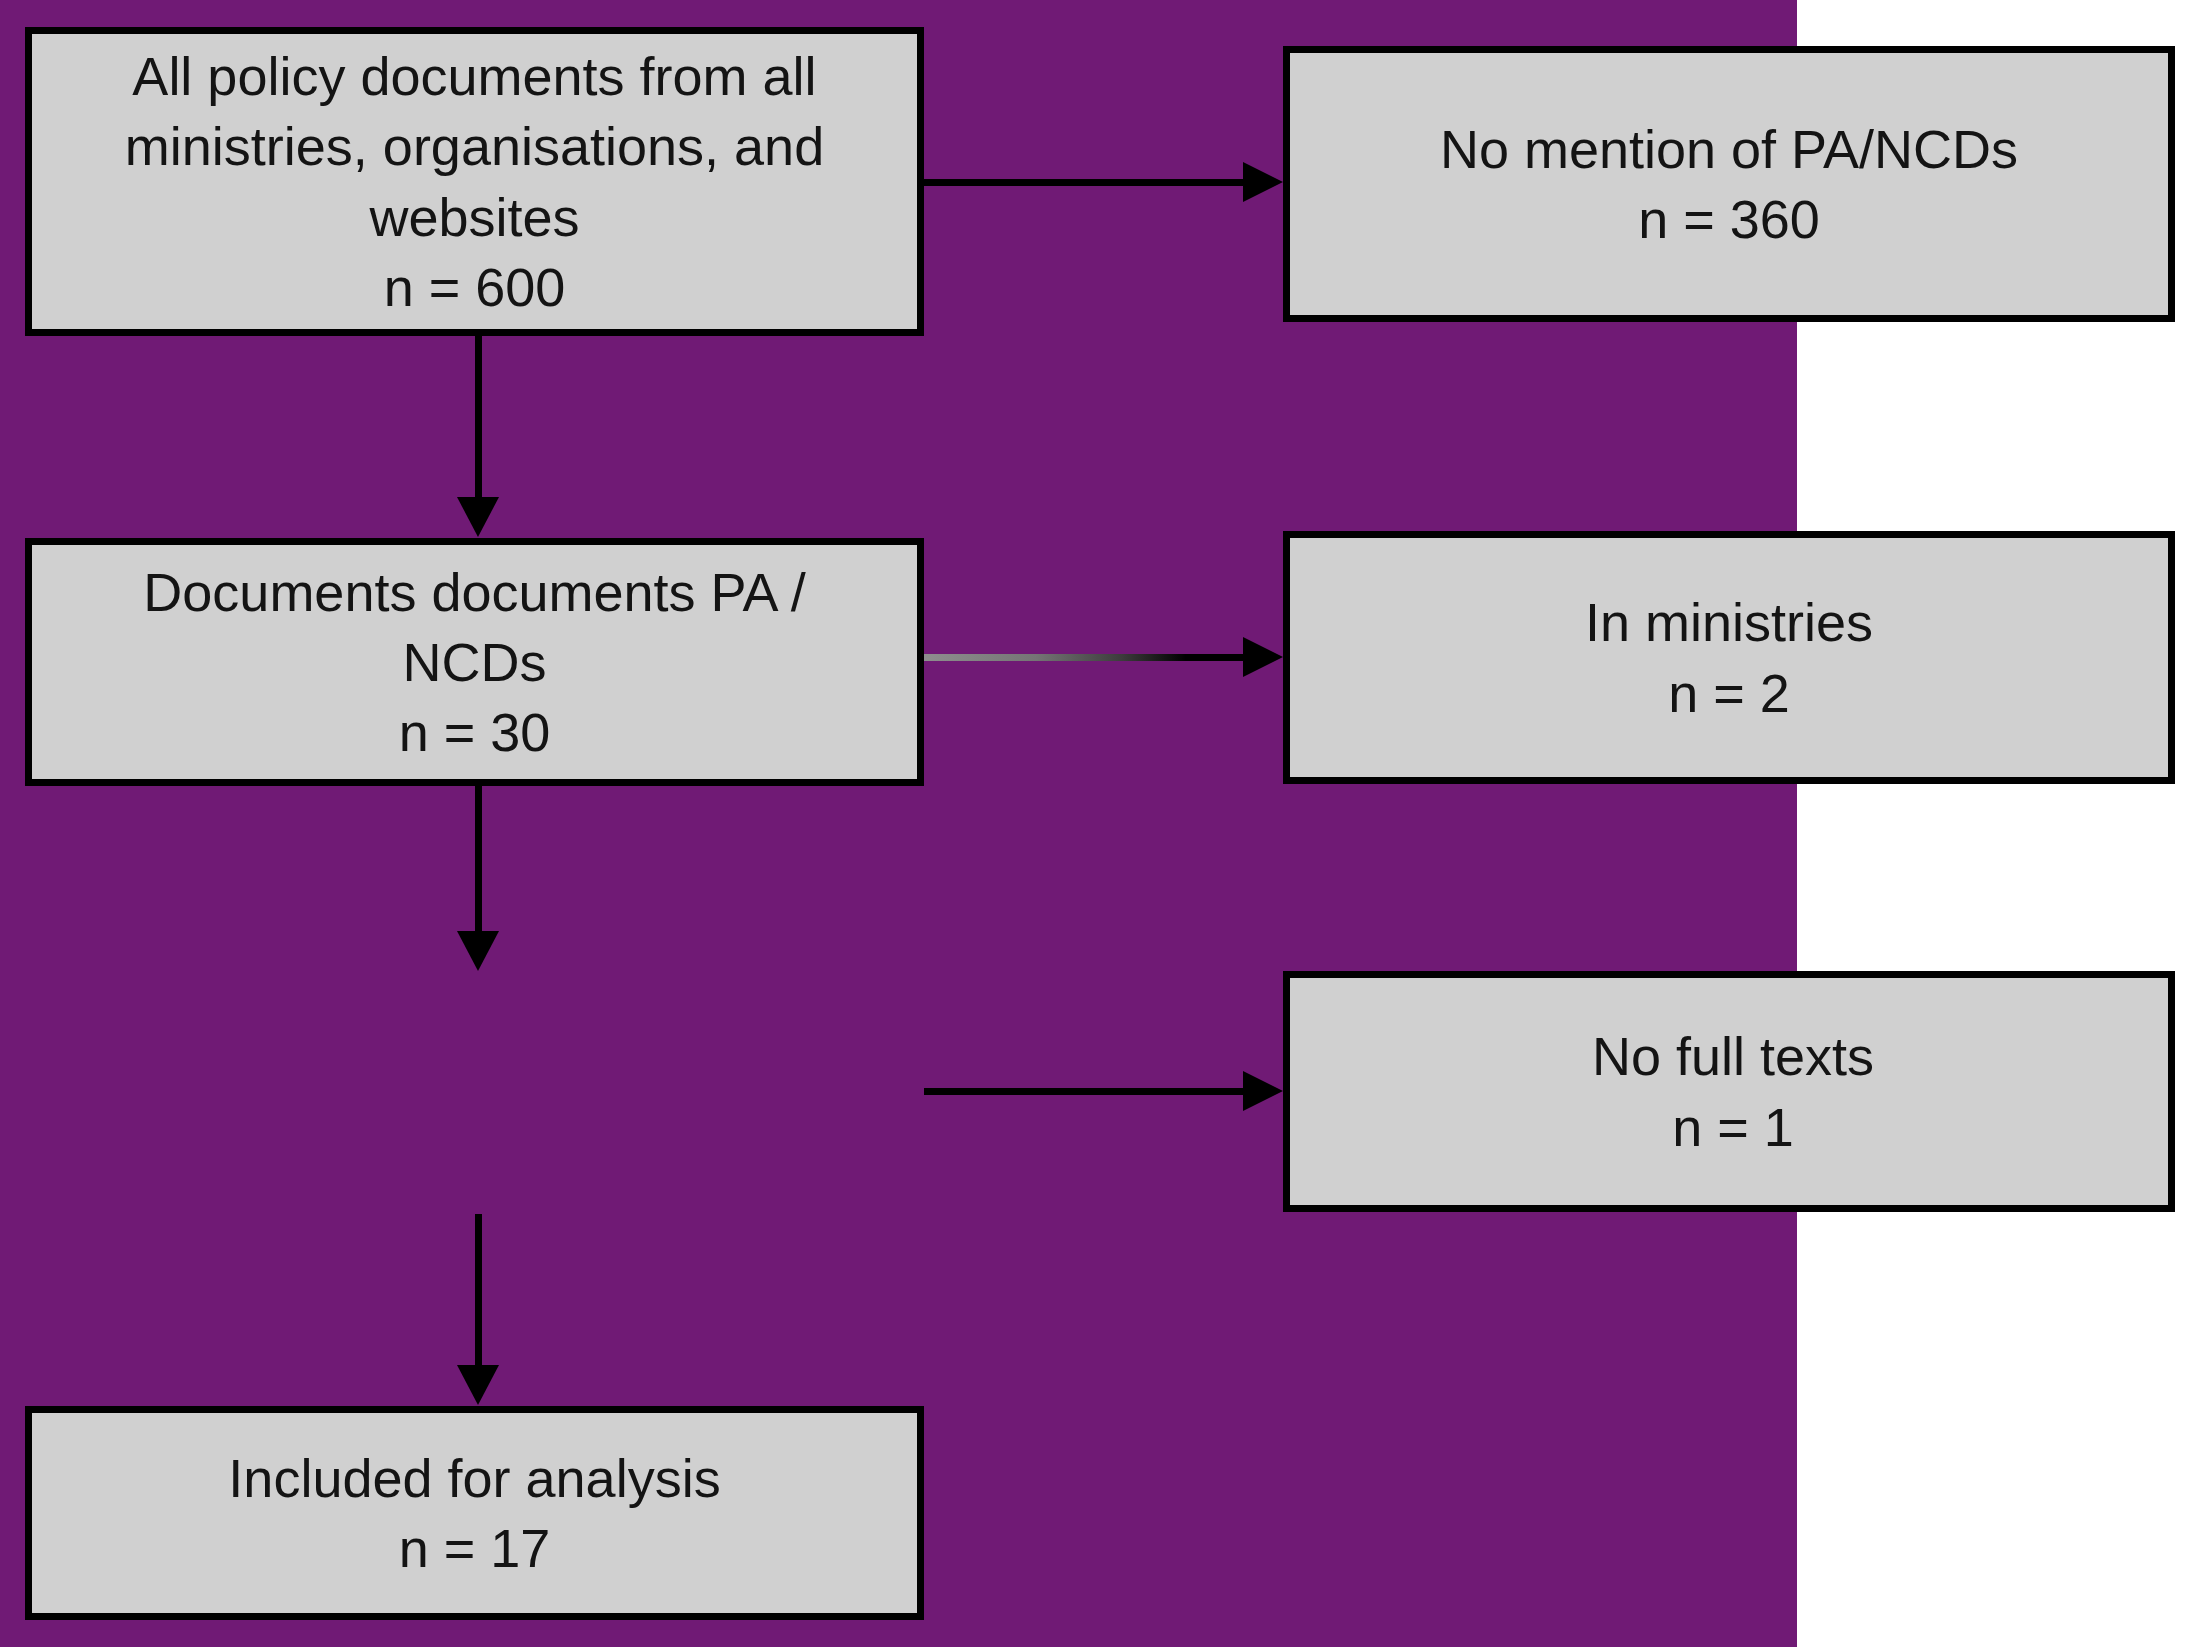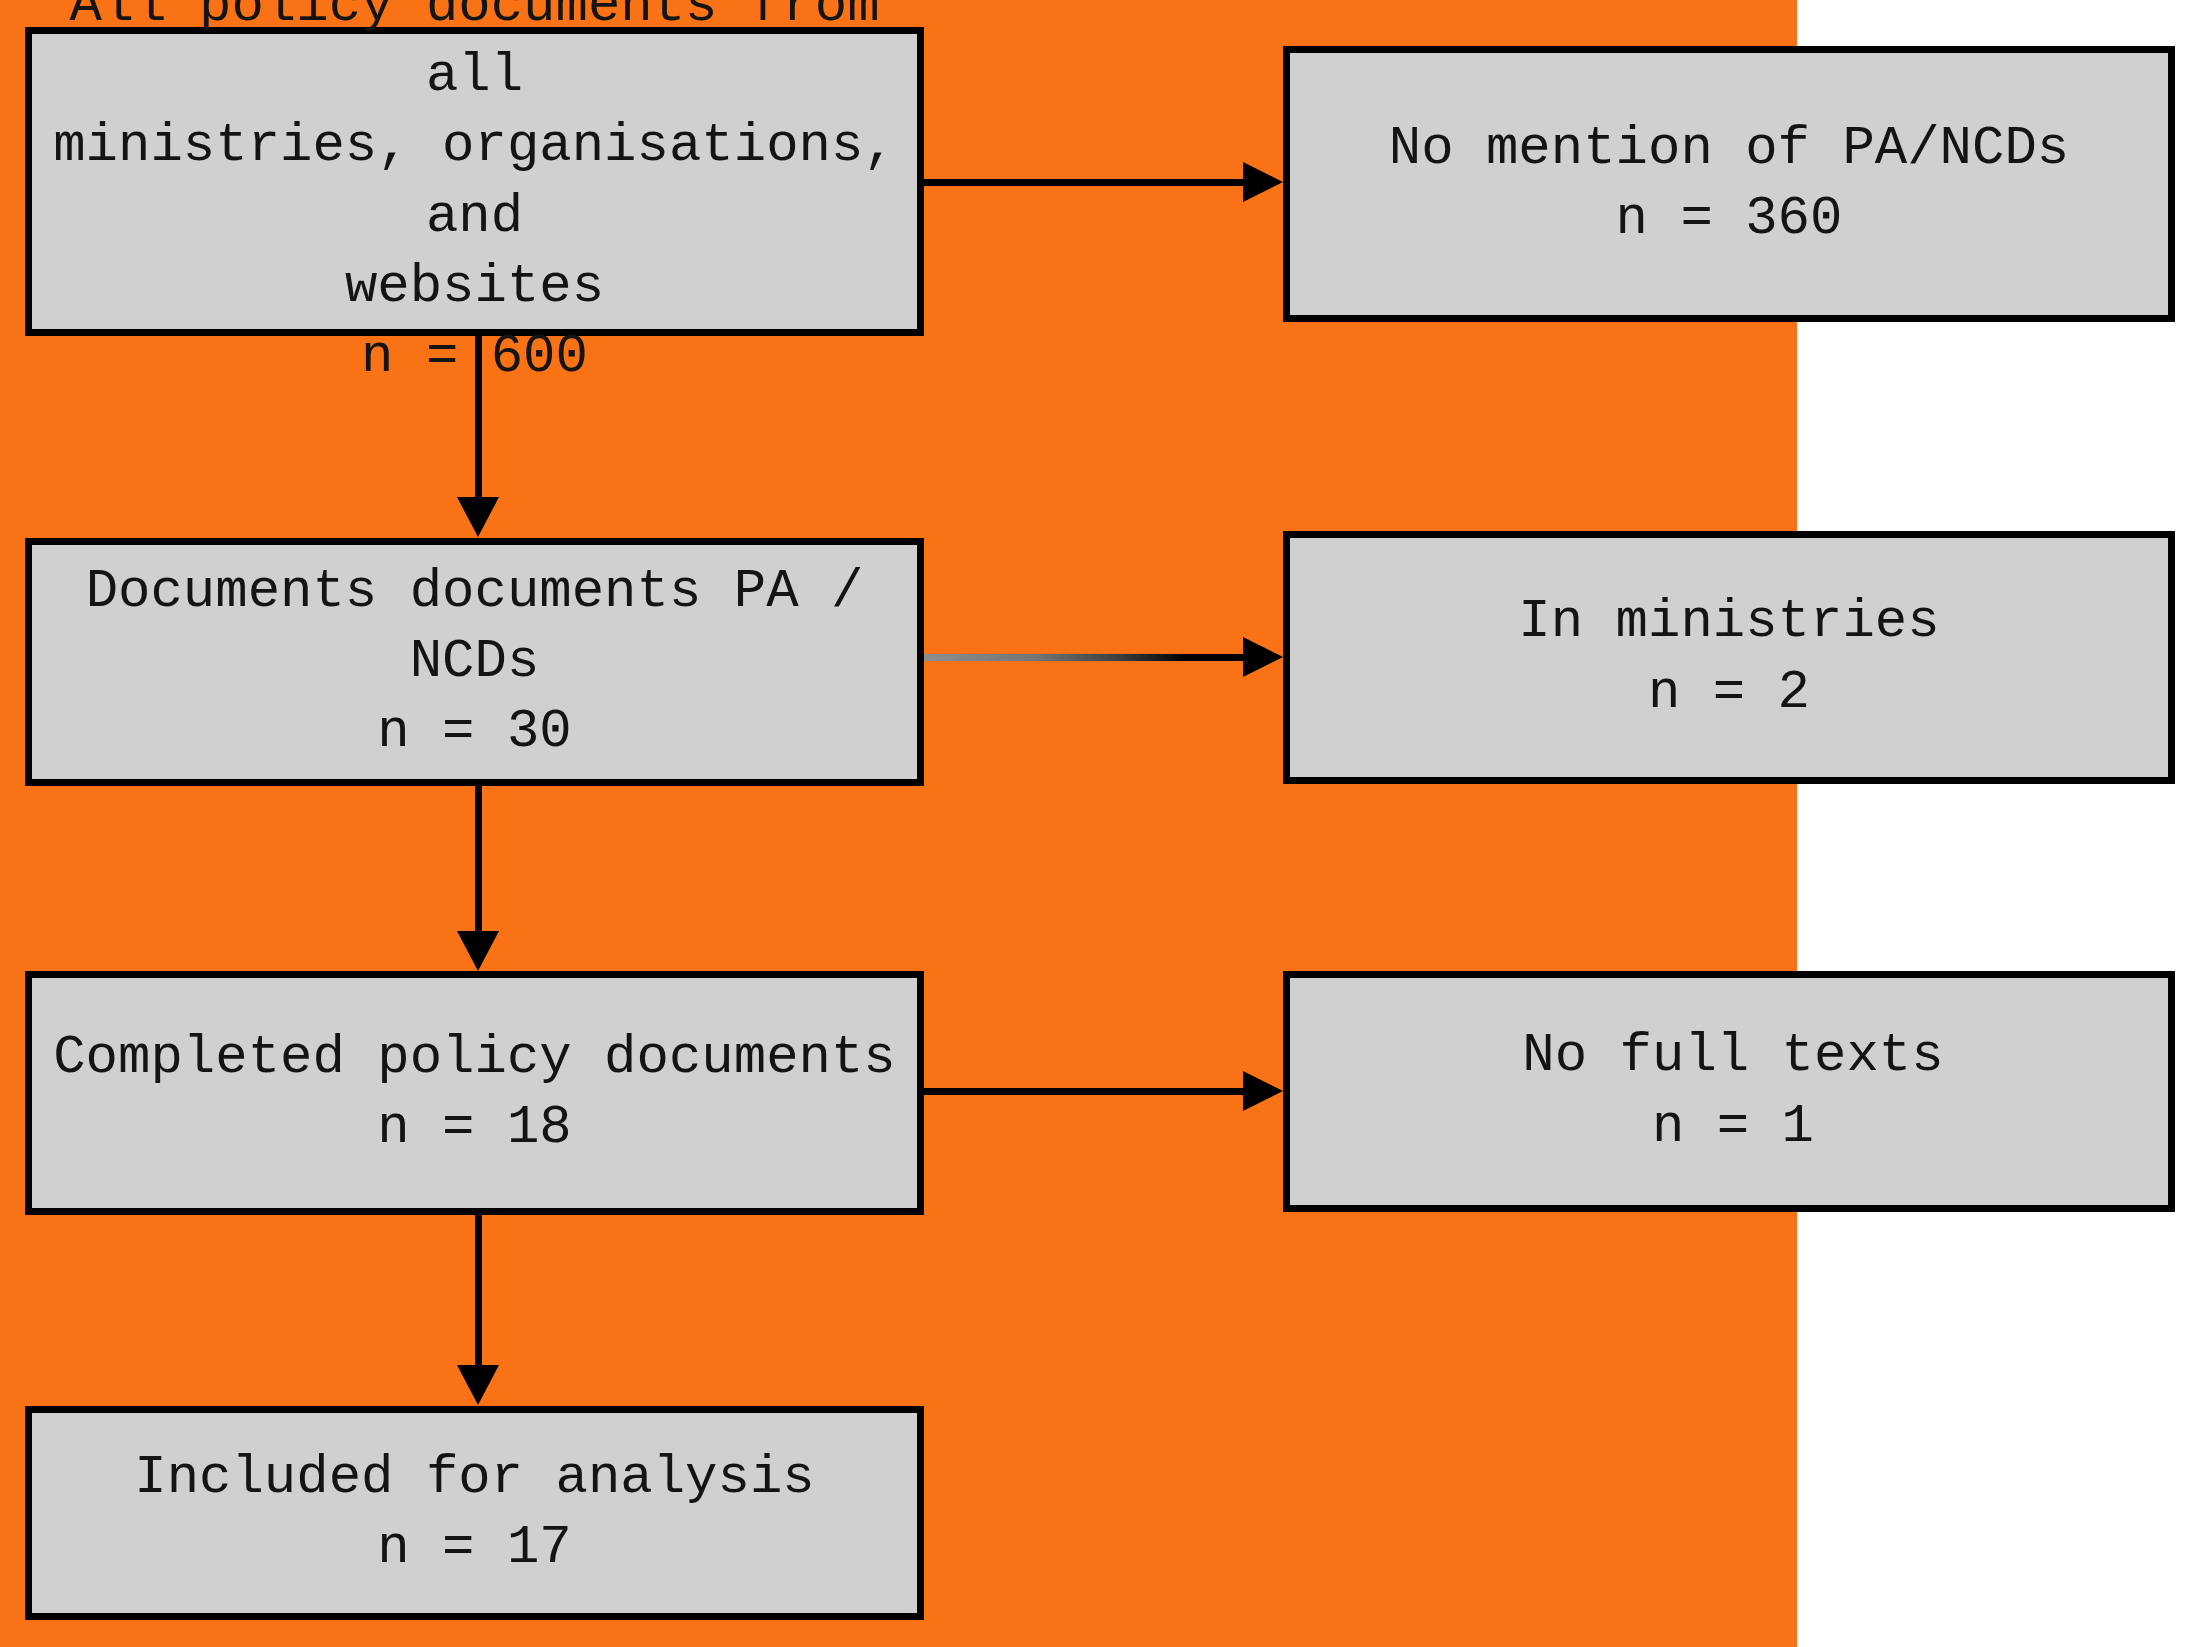--- a/index.html
+++ b/index.html
@@ -1,21 +1,21 @@
 <!DOCTYPE html>
 <html style="font-size:13.4px"><head>
 <meta charset="utf-8">
 <style>
   html,body{margin:0;padding:0;background:#ffffff;}
   .canvas{
     position:relative;
     width:1797px;
     height:1647px;
-    background:#f97316;
-    font-family:Liberation Mono, monospace;
+    background:#701a75;
+    font-family:Liberation Sans, sans-serif;
     color:#141414;
   }
   .box{
     position:absolute;
     box-sizing:border-box;
     background:#d0d0d0;
     border:7.6px solid #000000;
     display:flex;
     flex-direction:column;
     align-items:center;
@@ -74,24 +74,20 @@
 websites</div>
     <div class="count">n = 600</div>
   </div>
 
   <div class="box m1">
     <div class="label">Documents documents PA /
 NCDs</div>
     <div class="count">n = 30</div>
   </div>
 
-  <div class="box m2">
-    <div class="label">Completed policy documents</div>
-    <div class="count">n = 18</div>
-  </div>
 
   <div class="box m3">
     <div class="label">Included for analysis</div>
     <div class="count">n = 17</div>
   </div>
 
   <div class="box s0">
     <div class="label">No mention of PA/NCDs</div>
     <div class="count">n = 360</div>
   </div>

